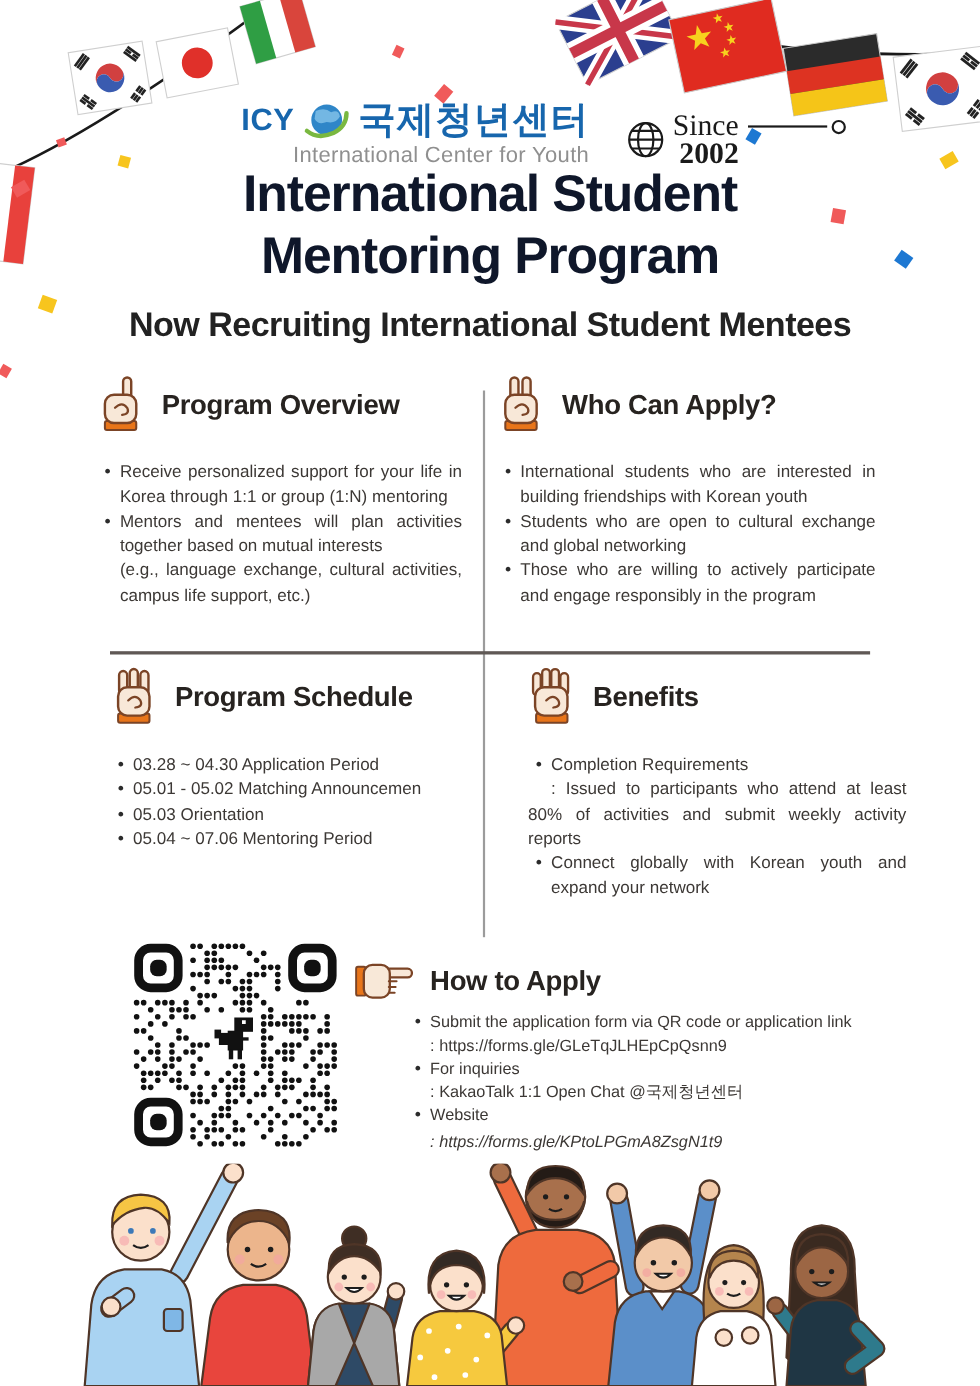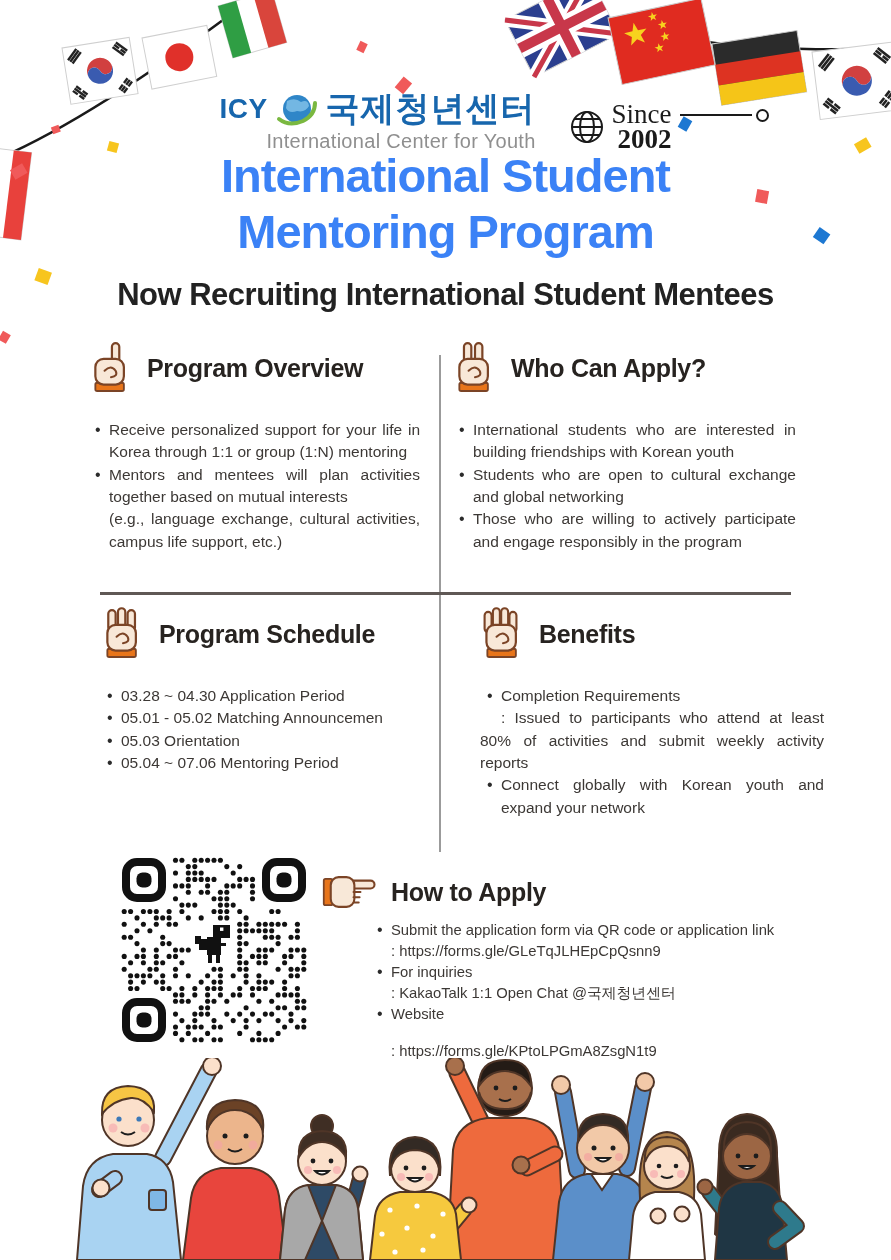--- a/index.html
+++ b/index.html
@@ -17,21 +17,21 @@
   #icy-en{font-size:20px;color:#8f8f8f;align-self:flex-end;margin-top:-2px;letter-spacing:.3px;}
   #since{position:relative;display:flex;align-items:center;gap:6px;margin-top:16px;font-family:"Liberation Serif",serif;color:#1a1a1a;}
   #since-txt{display:flex;flex-direction:column;line-height:.92;}
   #since-top{font-size:27px;}
   #since-bottom{font-size:27px;font-weight:700;margin-left:6px;}
   #since-line{position:absolute;left:112px;top:12px;width:72px;height:2px;background:#1a1a1a;}
   #since-dot{position:absolute;left:188px;top:7px;width:9px;height:9px;border:2px solid #1a1a1a;border-radius:50%;background:#fff;}
 
   
   #title{position:absolute;top:148px;left:0;width:891px;text-align:center;
-         font-size:47px;font-weight:800;color:#3b82f6;line-height:1.2;letter-spacing:-1px;}
+         font-size:47px;font-weight:800;color:#0f172a;line-height:1.2;letter-spacing:-1px;}
   #subtitle{position:absolute;top:277px;left:0;width:891px;text-align:center;
             font-size:31px;font-weight:600;color:#222;letter-spacing:-0.5px;}
 
   
   #div-v{position:absolute;left:439px;top:355px;width:2px;height:497px;background:#9b9b9b;}
   #div-h{position:absolute;left:100px;top:592px;width:691px;height:3px;background:#5f5855;}
 
   
   .sec{position:absolute;}
   .sec-h{display:flex;align-items:center;gap:13px;}
@@ -43,21 +43,21 @@
   li.hang{margin-left:-21px;text-indent:21px;}
   #sec-overview{left:88px;top:340px;width:332px;}
   #sec-apply{left:452px;top:340px;width:344px;}
   #sec-schedule{left:100px;top:606px;width:332px;}
   #sec-benefits{left:480px;top:606px;width:344px;}
 
   
   #sec-how{left:322px;top:872px;width:486px;}
   #sec-how ul{margin:8px 0 0 53px;padding:0 0 0 16px;}
   #sec-how li{font-size:14.8px;line-height:1.42;}
-  #sec-how li.sp{margin-top:16px;}
+  #sec-how li.sp{margin-top:4px;font-style:italic;}
 
   
   #qr-wrap{position:absolute;left:121px;top:857px;width:186px;height:186px;}
 
   
   #people{position:absolute;left:55px;top:1058px;width:836px;height:202px;}
 
   
   #decor-top{position:absolute;left:0;top:0;width:891px;height:360px;pointer-events:none;}
 </style>

